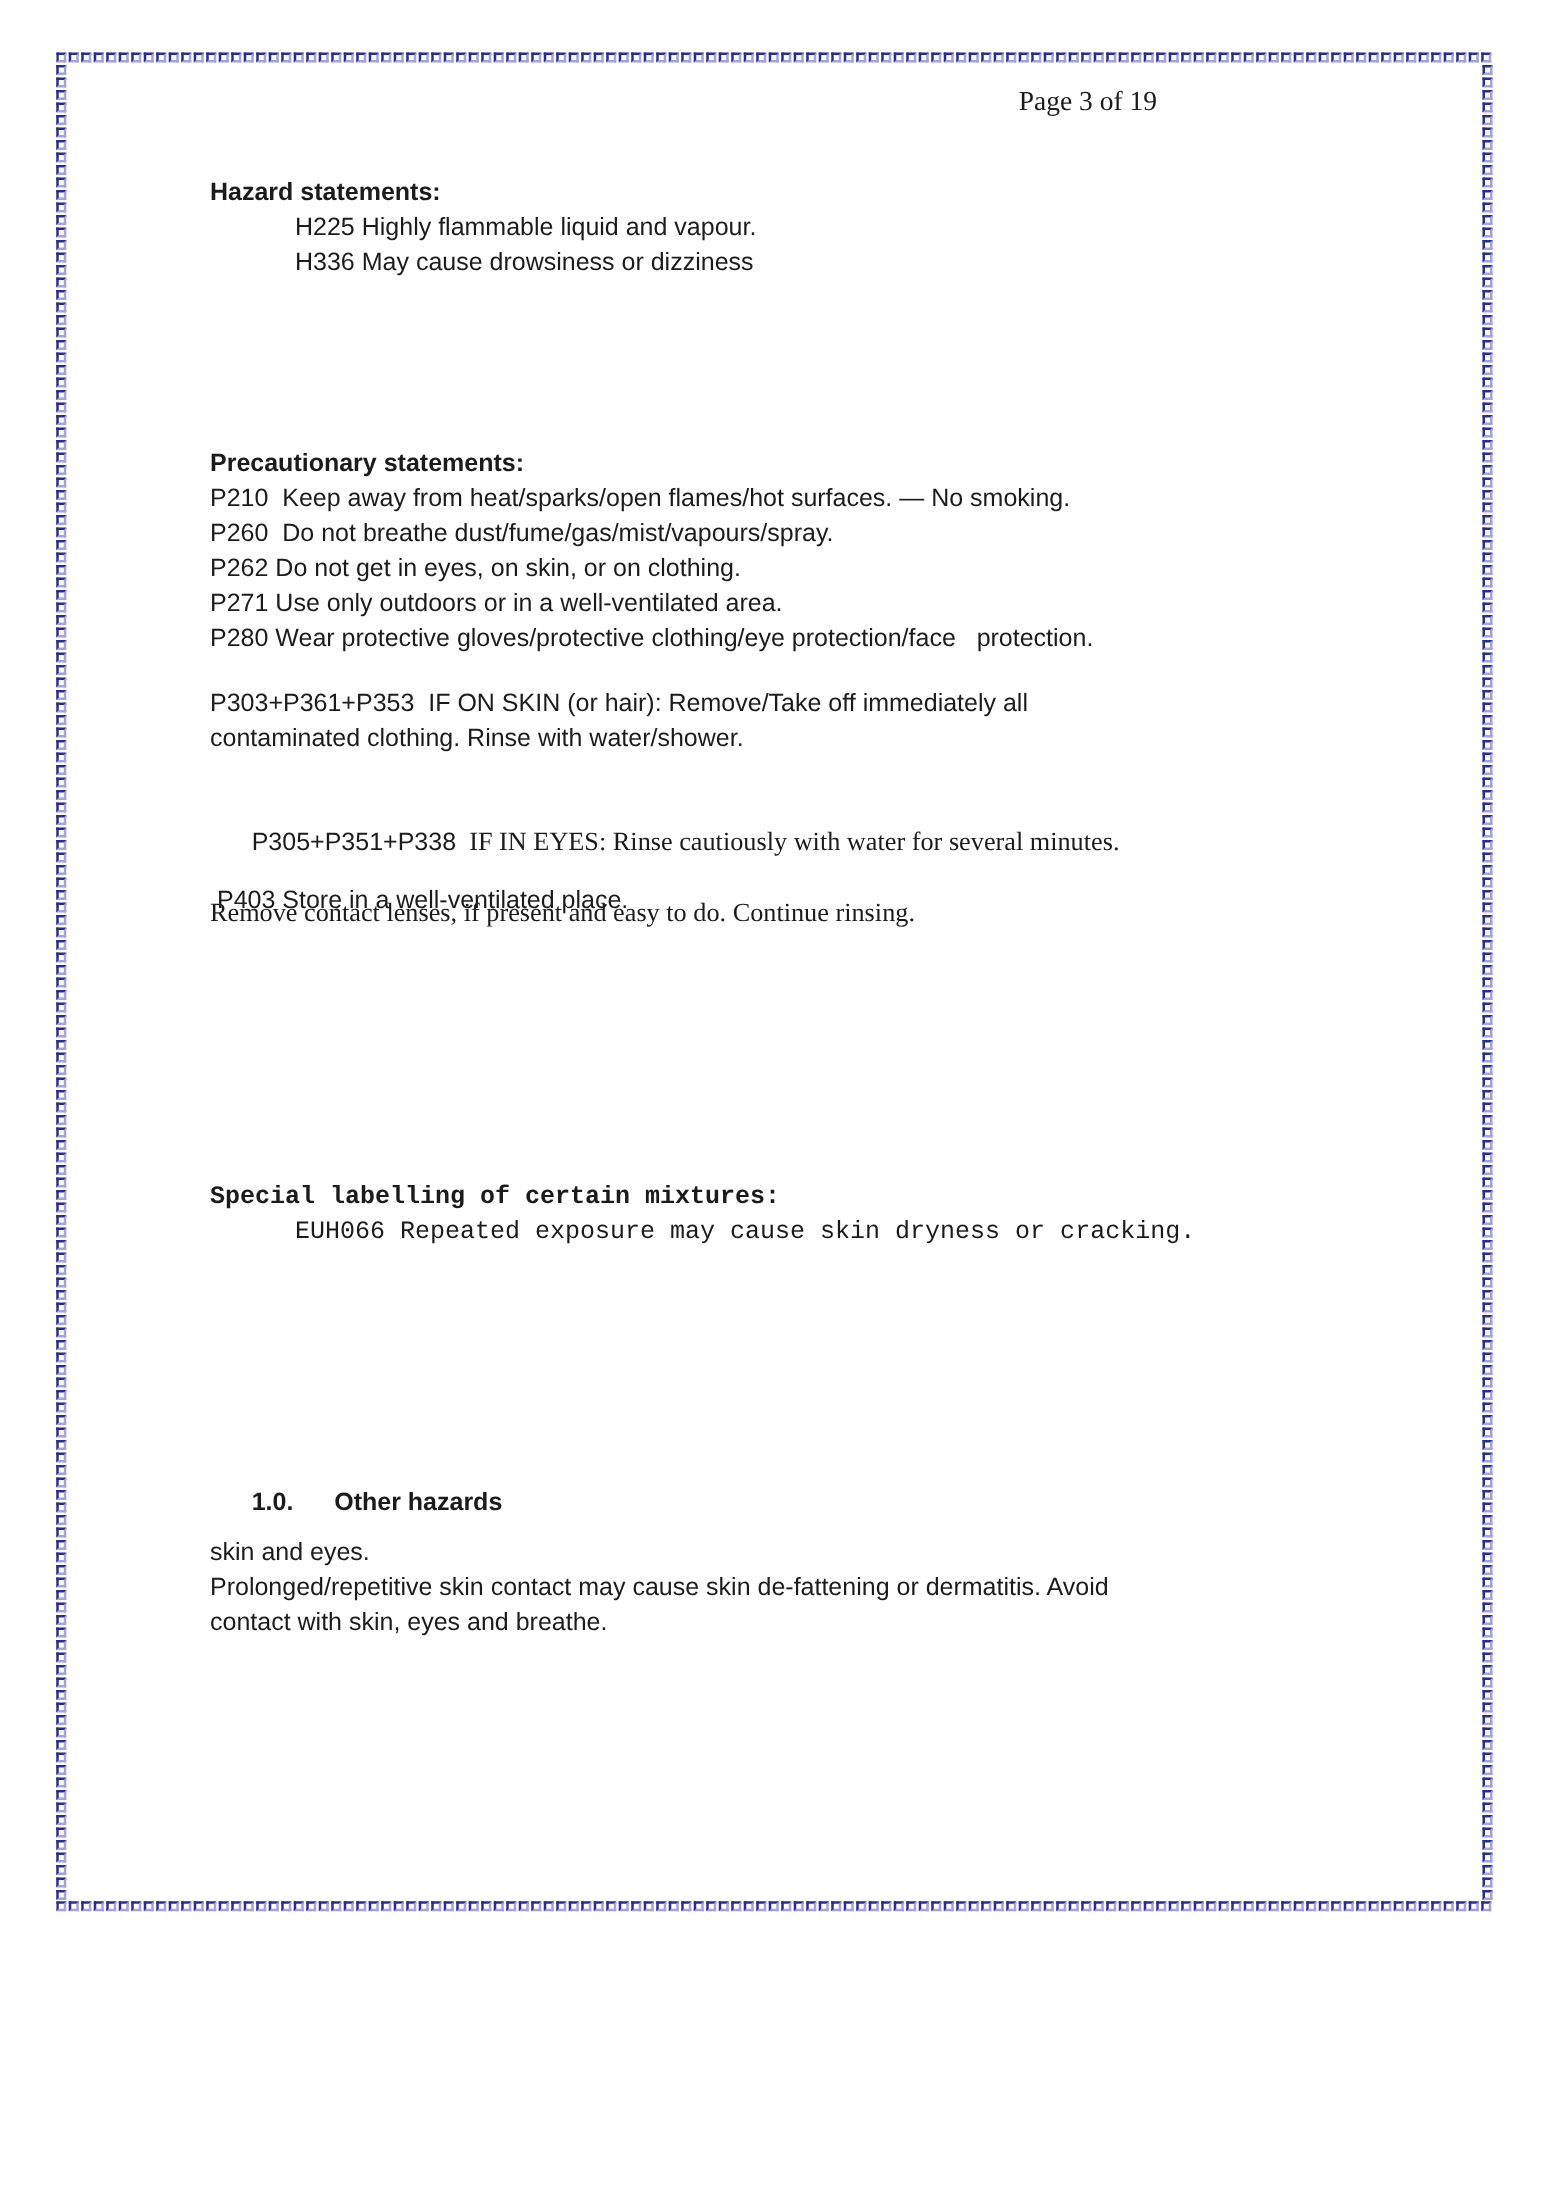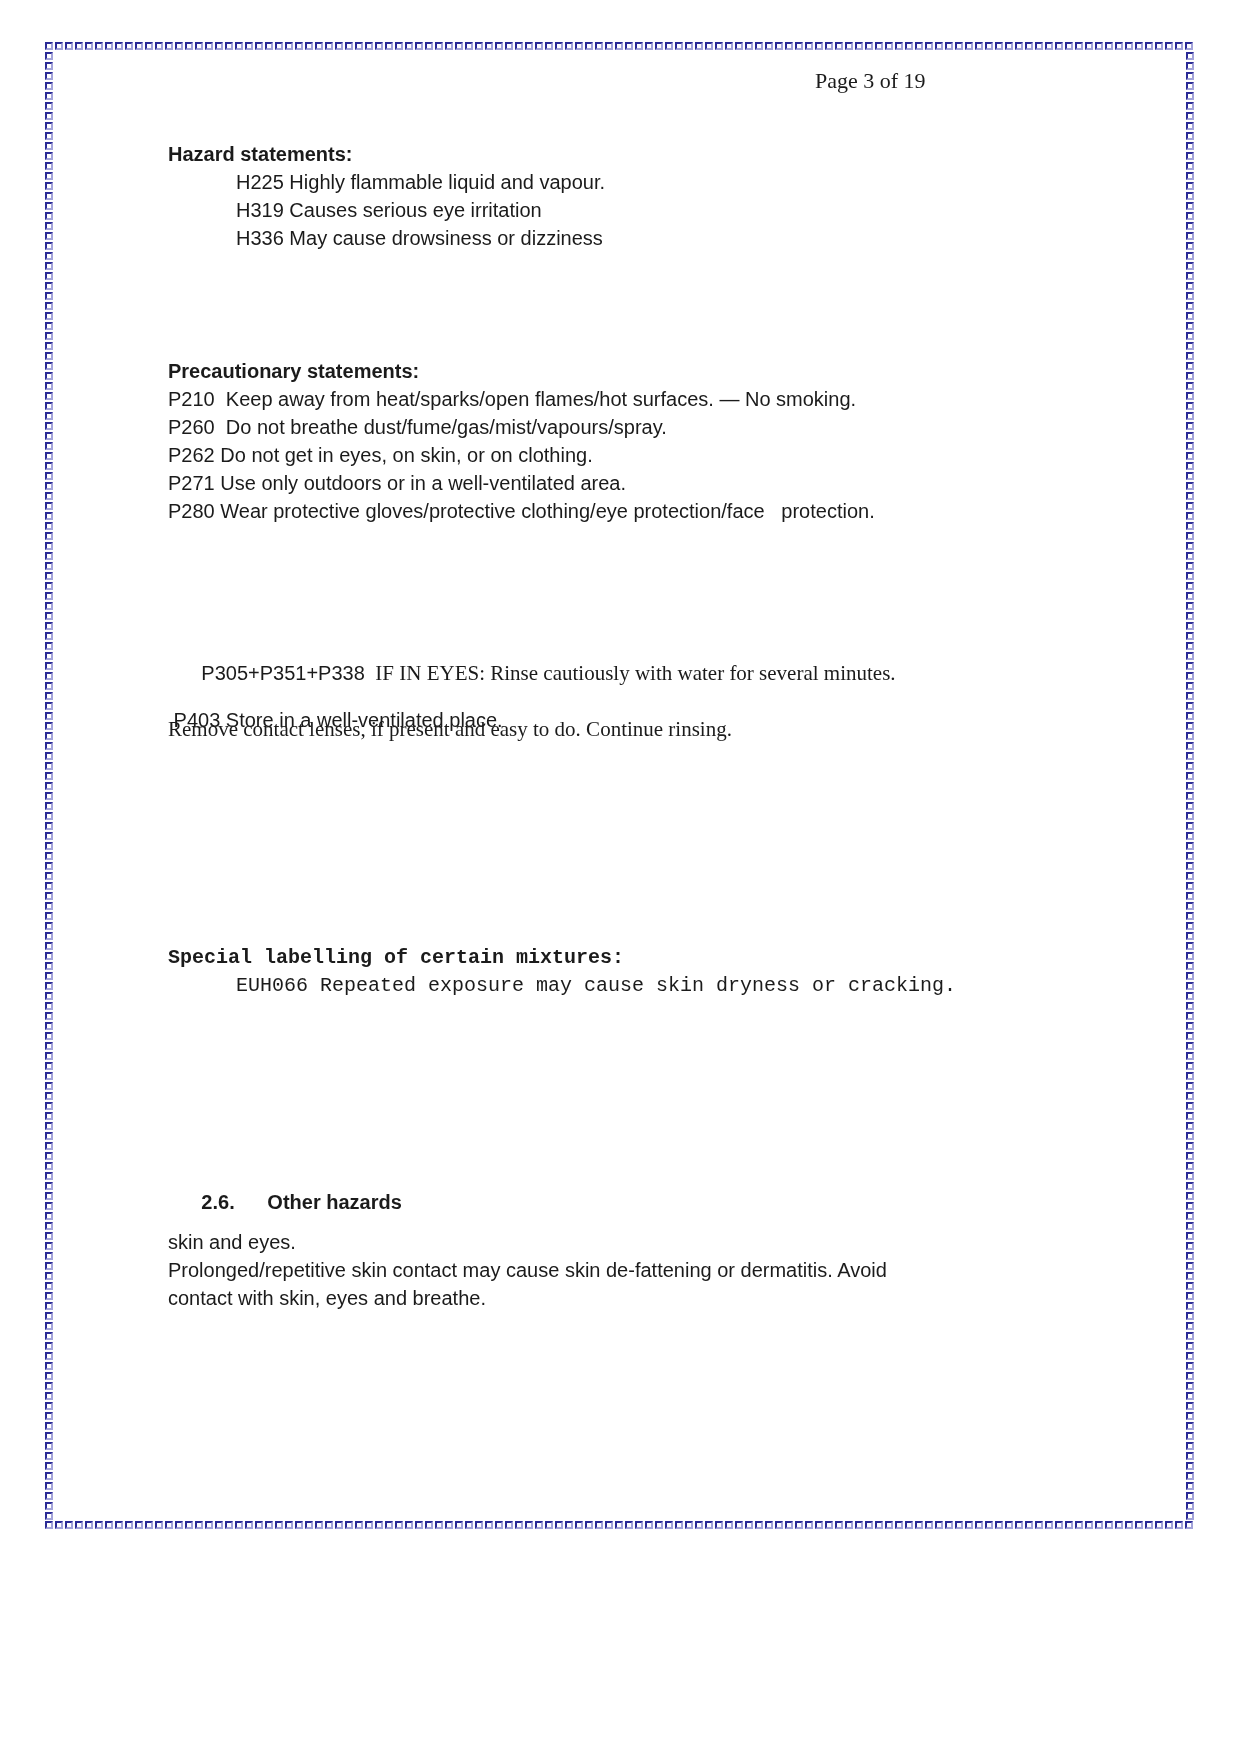--- a/index.html
+++ b/index.html
@@ -609,53 +609,56 @@
         <span class="bsq"></span>
         <span class="bsq"></span>
       </div>
   </div>
 
   <div class="abs header-page" style="left:815px;top:68px;">Page 3 of 19</div>
 
   <div class="abs" style="left:168px;top:140px;width:940px;">
     <div class="line bold">Hazard statements:</div>
     <div class="line indent">H225 Highly flammable liquid and vapour.</div>
-    <div class="line indent">H319 Causes serious eye irritation</div>
     <div class="line indent">H336 May cause drowsiness or dizziness</div>
   </div>
 
   <div class="abs" style="left:168px;top:357px;width:960px;">
     <div class="line bold">Precautionary statements:</div>
     <div class="line">P210  Keep away from heat/sparks/open flames/hot surfaces. — No smoking.</div>
     <div class="line">P260  Do not breathe dust/fume/gas/mist/vapours/spray.</div>
     <div class="line">P262 Do not get in eyes, on skin, or on clothing.</div>
     <div class="line">P271 Use only outdoors or in a well-ventilated area.</div>
     <div class="line">P280 Wear protective gloves/protective clothing/eye protection/face   protection.</div>
   </div>
 
+  <div class="abs" style="left:168px;top:549px;width:960px;">
+    <div class="line">P303+P361+P353  IF ON SKIN (or hair): Remove/Take off immediately all</div>
+    <div class="line">contaminated clothing. Rinse with water/shower.</div>
+  </div>
 
   <div class="abs" style="left:168px;top:631px;width:960px;">
     <div class="line">
       <span>P305+P351+P338</span><span class="serif">  IF IN EYES: Rinse cautiously with water for several minutes.</span>
     </div>
     <div class="line serif">Remove contact lenses, if present and easy to do. Continue rinsing.</div>
   </div>
 
   <div class="abs" style="left:168px;top:706px;width:960px;">
     <div class="line"> P403 Store in a well-ventilated place.</div>
   </div>
 
   <div class="abs" style="left:168px;top:944px;width:960px;font-family:Liberation Mono, monospace;">
     <div class="line bold">Special labelling of certain mixtures:</div>
     <div class="line indent">EUH066 Repeated exposure may cause skin dryness or cracking.</div>
   </div>
 
   <div class="abs" style="left:168px;top:1160px;width:960px;">
     <div class="line">
-      <span class="h23-num">2.6.</span><span class="h23-title">Other hazards</span>
+      <span class="h23-num">1.0.</span><span class="h23-title">Other hazards</span>
     </div>
   </div>
 
   <div class="abs" style="left:168px;top:1228px;width:960px;">
     <div class="line">skin and eyes.</div>
     <div class="line">Prolonged/repetitive skin contact may cause skin de-fattening or dermatitis. Avoid</div>
     <div class="line">contact with skin, eyes and breathe.</div>
   </div>
 
 </div>

